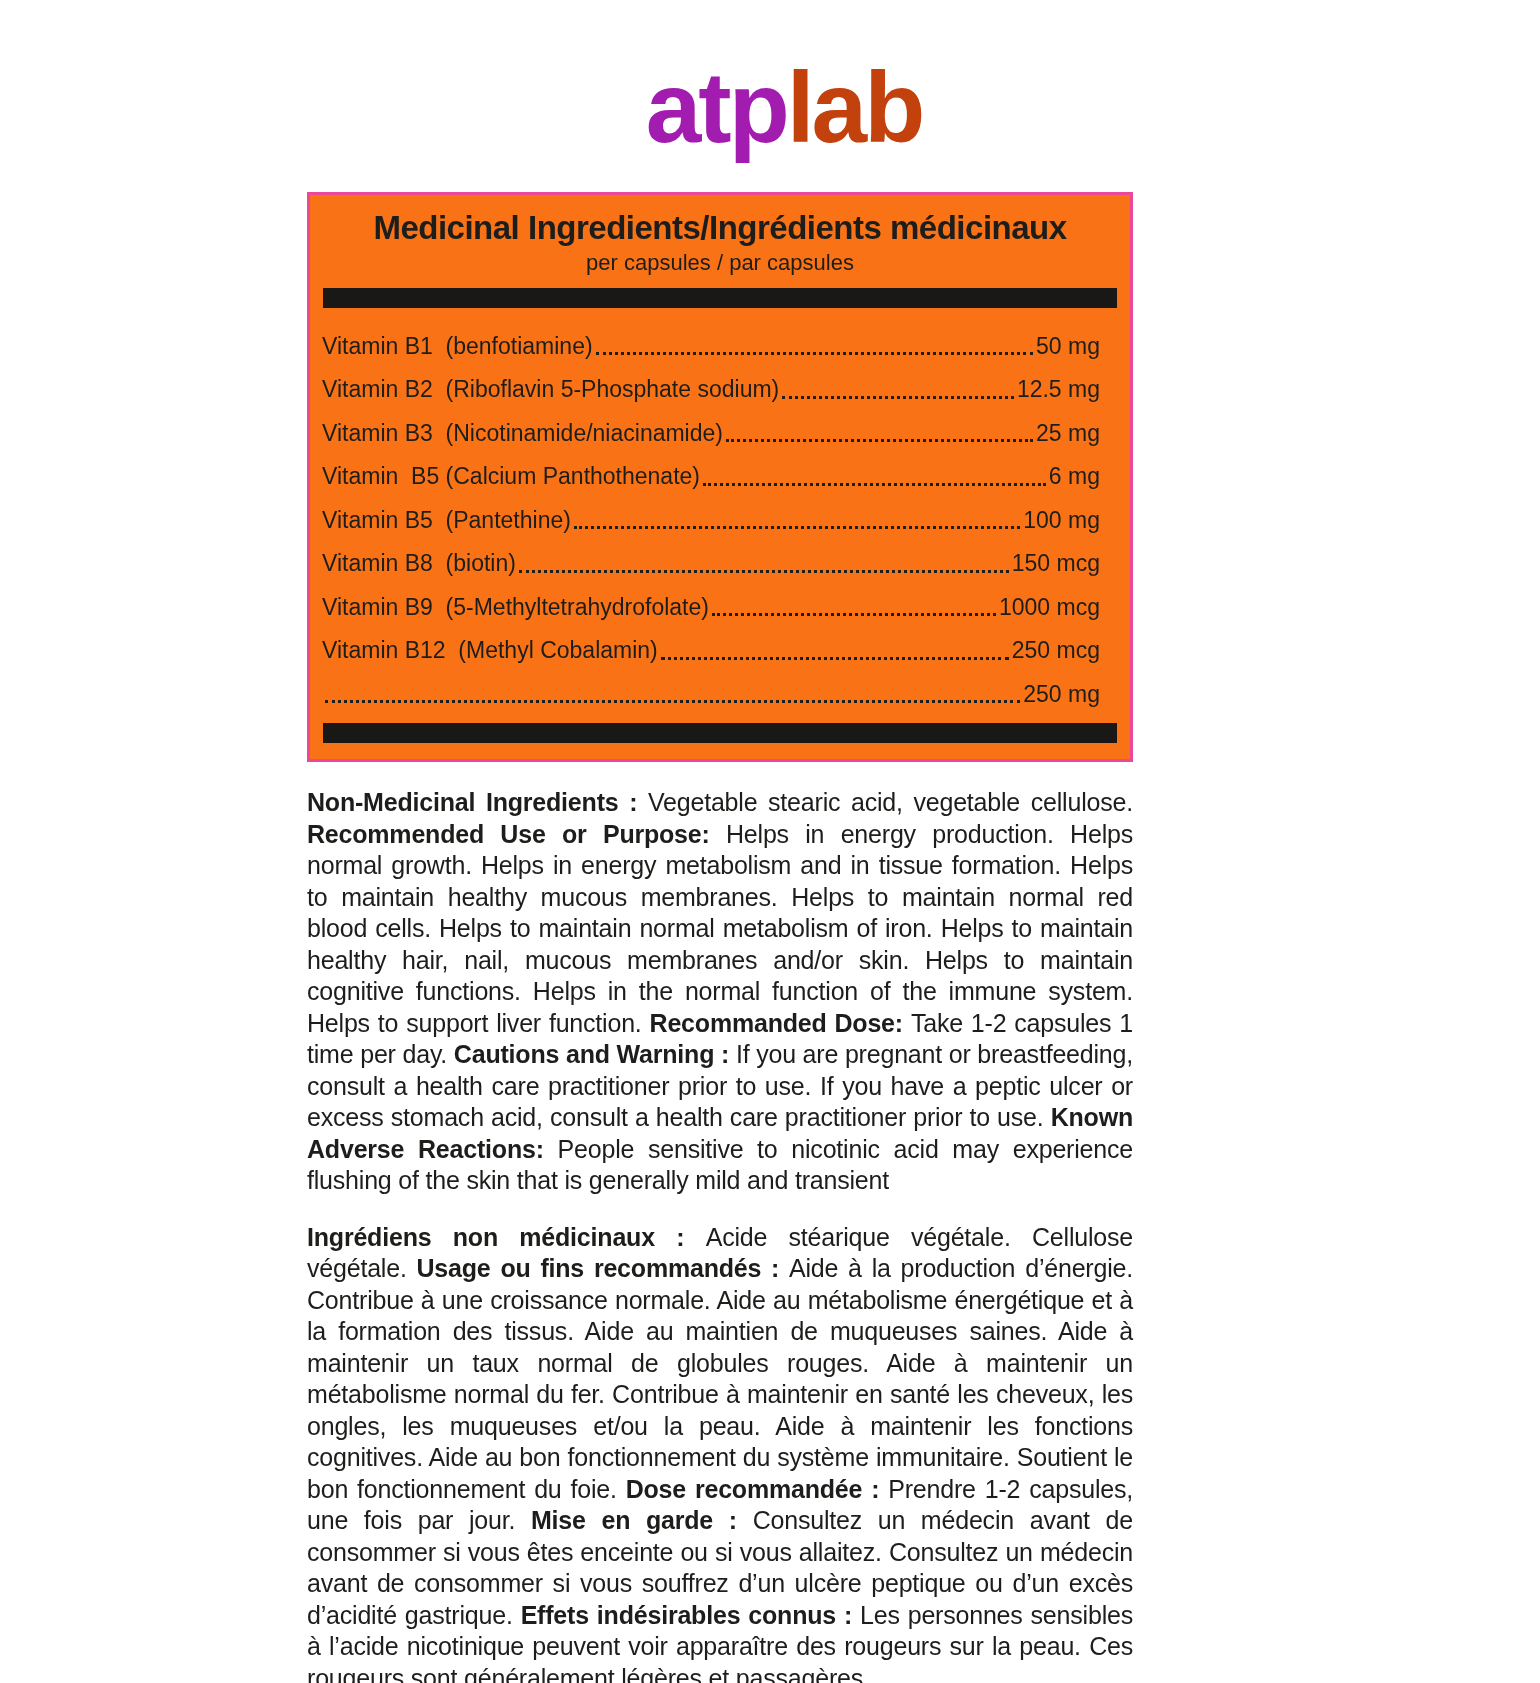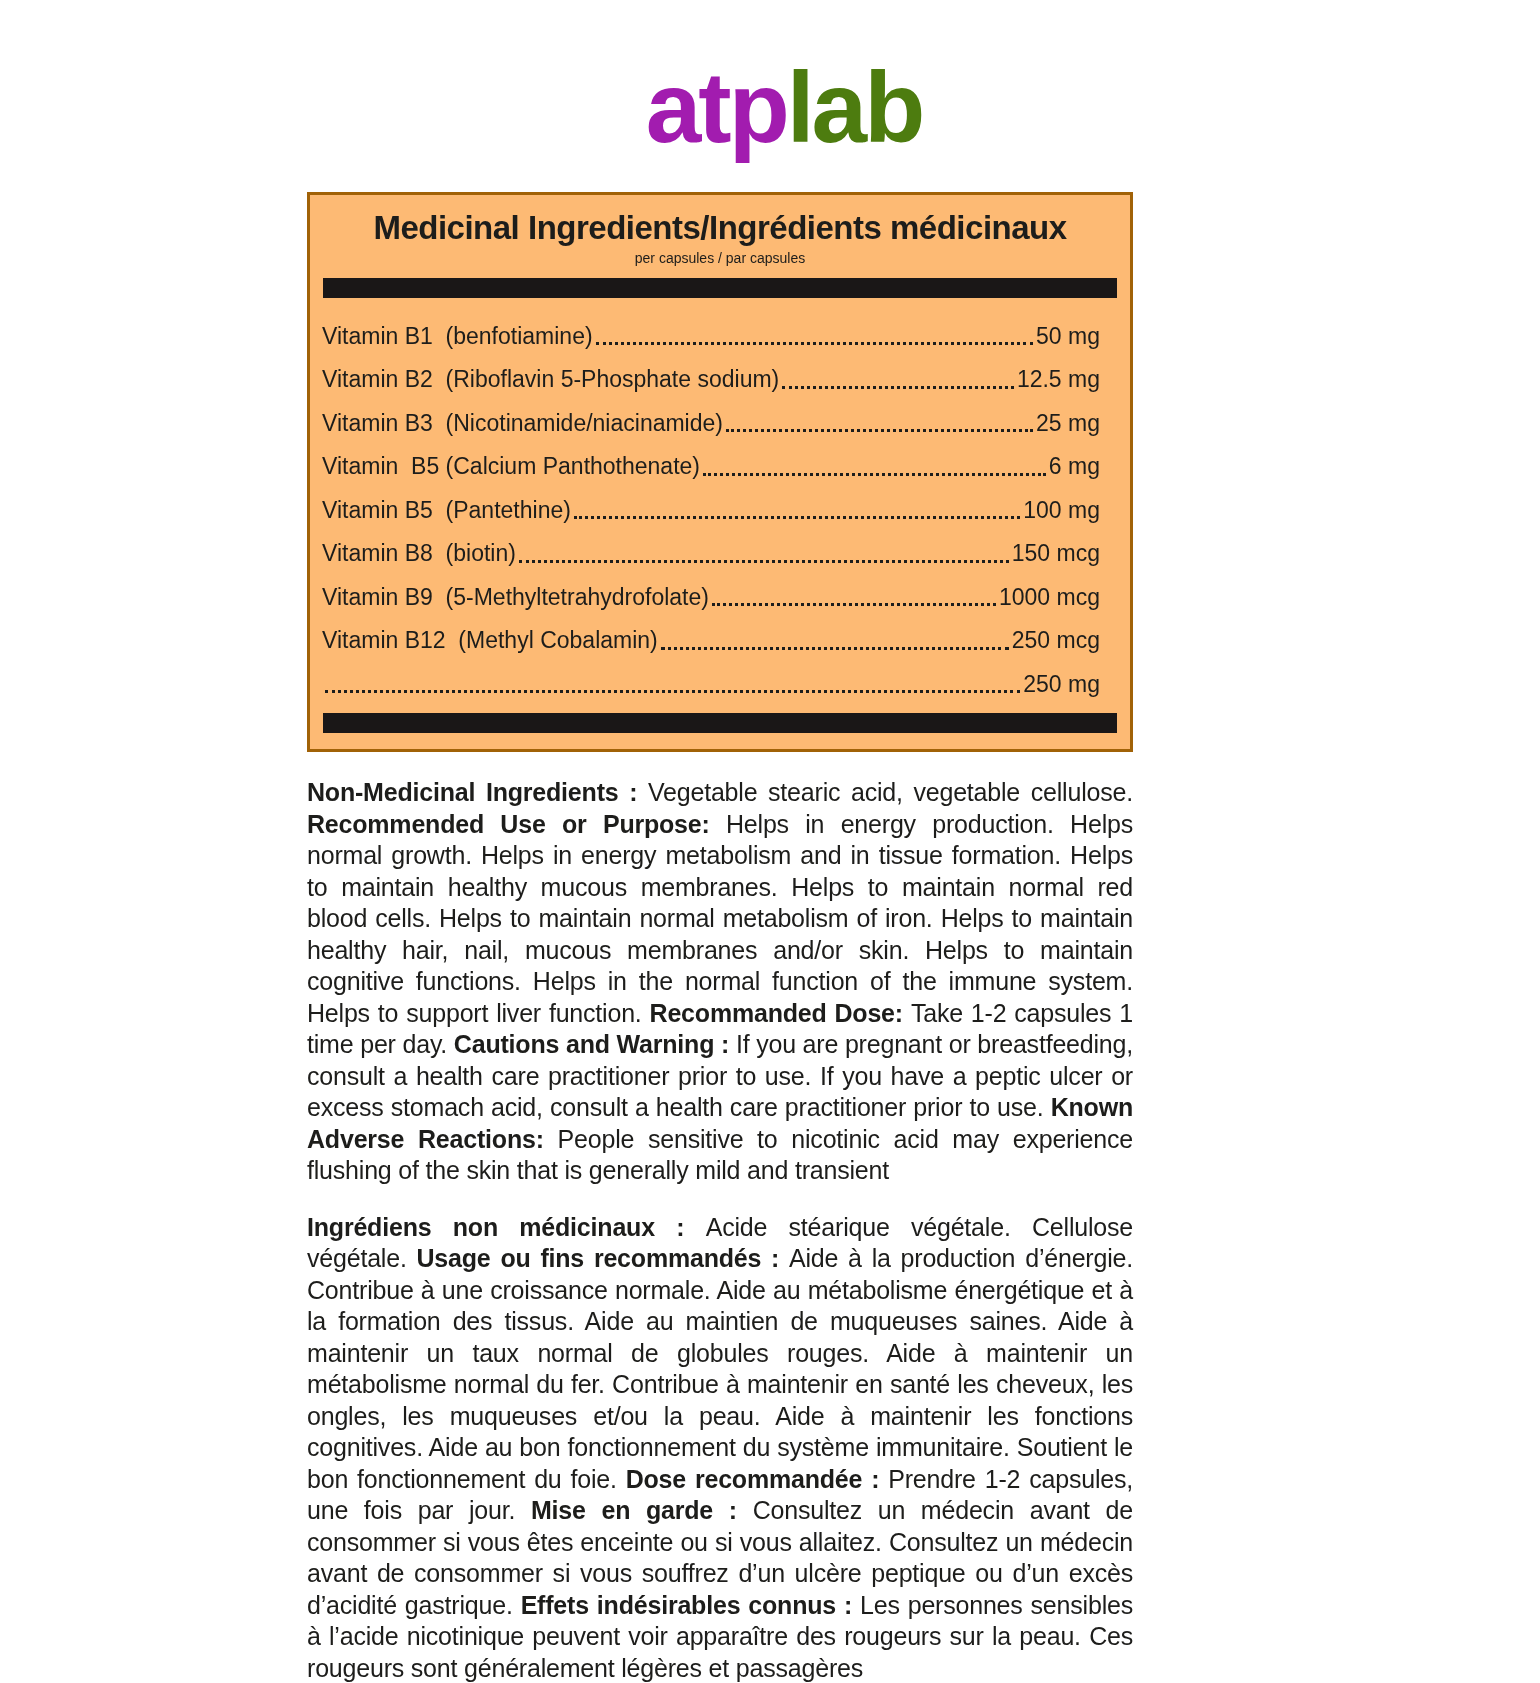--- a/index.html
+++ b/index.html
@@ -18,34 +18,34 @@
     font-size: 100px;
     font-weight: bold;
     letter-spacing: -3px;
     line-height: 1.1;
     user-select: none;
   }
   .panel {
     box-sizing: border-box;
     width: 826px;
     margin: 30px 0 0 307px;
-    border: 3px solid #a16207;
+    border: 3px solid #ec4899;
     padding: 14px 0 16px 0;
-    background: #fdba74;
+    background: #f97316;
   }
   .panel-title {
     text-align: center;
     font-weight: bold;
     font-size: 33px;
     letter-spacing: -0.5px;
     line-height: 1.15;
   }
   .panel-subtitle {
     text-align: center;
-    font-size: 14px;
+    font-size: 22px;
     margin-top: 3px;
   }
   .bar {
     height: 20px;
     margin: 12px 13px 0 13px;
   }
   .bar-bottom { margin-top: 6px; }
   .ing-list {
     padding: 10px 30px 8px 12px;
   }
@@ -73,21 +73,21 @@
     letter-spacing: -0.2px;
   }
   .para span.b { font-weight: bold; }
 </style>
 </head>
 <body>
 
 <div class="page">
 
   <div class="logo">
-    <span style="color: #a21caf; margin-left: 28px;">atp</span><span style="color: #4d7c0f;">lab</span>
+    <span style="color: #a21caf; margin-left: 28px;">atp</span><span style="color: #c2410c;">lab</span>
   </div>
 
   <div class="panel">
     <div class="panel-title">Medicinal Ingredients/Ingrédients médicinaux</div>
     <div class="panel-subtitle">per capsules / par capsules</div>
 
     <div class="bar bar-top" style="background: rgb(26, 23, 23);"></div>
 
     <div class="ing-list">
 

